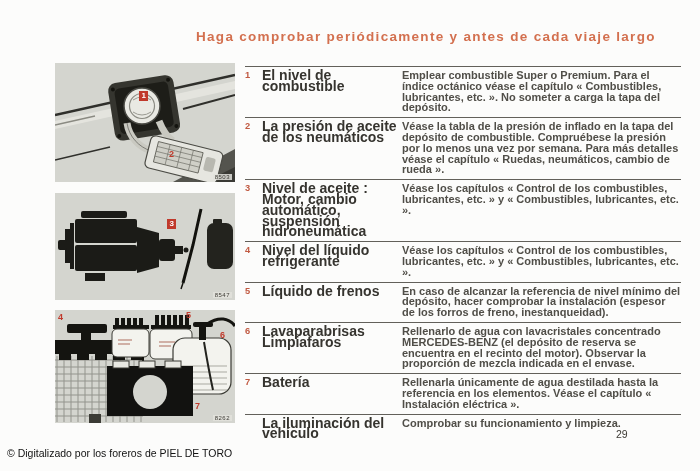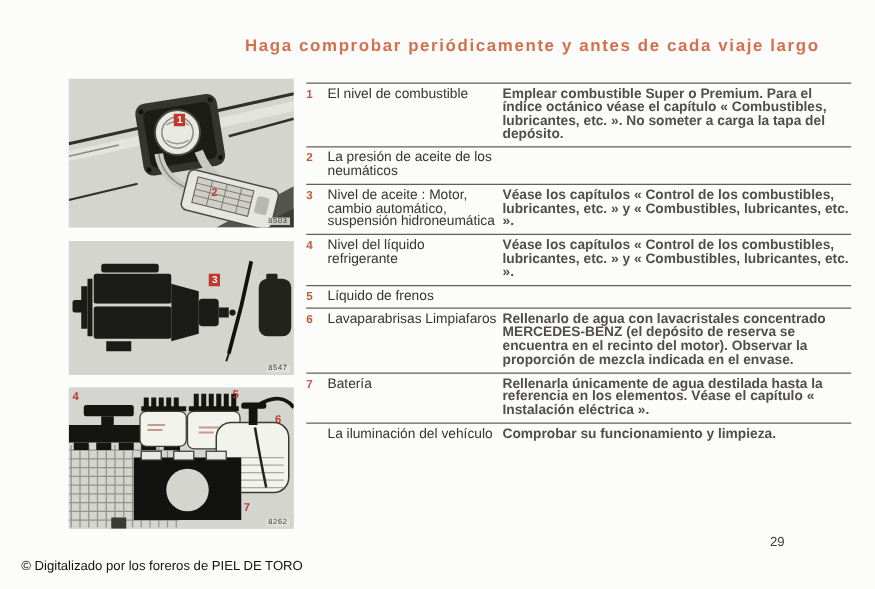--- a/index.html
+++ b/index.html
@@ -11,35 +11,35 @@
   .page-title{
     position:absolute;left:196px;top:29px;
     font-size:13.5px;font-weight:bold;letter-spacing:1.3px;
     color:#d3704f;white-space:nowrap;
   }
   
   .table{position:absolute;left:245px;top:66px;width:436px;}
   .row{display:flex;align-items:flex-start;border-top:1px solid #62605a;padding:3px 0 4px;}
   .num{flex:0 0 17px;font-size:9.3px;font-weight:bold;color:#c15a42;line-height:10.8px;}
   .label{flex:0 0 140px;box-sizing:border-box;padding-right:4px;
-         font-size:11px;font-weight:normal;color:#36342f;line-height:10.8px;}
+         font-size:14px;font-weight:bold;color:#36342f;line-height:10.8px;}
   .desc{flex:1;font-size:11px;color:#504e48;line-height:10.8px;font-weight:bold;}
   
   .fig{position:absolute;left:55px;width:180px;background:#d4d5cf;}
   #fig1{top:63px;height:119px;}
   #fig2{top:193px;height:107px;}
   #fig3{top:310px;height:113px;}
   .fig svg{position:absolute;left:0;top:0;display:block;}
   .chip{position:absolute;background:#c0392b;color:#fff;font-size:8px;font-weight:bold;
         line-height:10px;padding:0 2.5px;}
   .rednum{position:absolute;color:#c0392b;font-size:9px;font-weight:bold;line-height:9px;}
   .figref{position:absolute;right:3px;bottom:2px;font-size:6px;color:#3c3a34;
           background:rgba(226,226,220,0.85);padding:0 2px;letter-spacing:0.5px;}
   .page-number{position:absolute;left:616px;top:428px;font-size:10.5px;color:#3c3a34;}
-  .watermark{position:absolute;left:17px;top:447px;font-size:10.5px;color:#121212;}
+  .watermark{position:absolute;left:7px;top:447px;font-size:10.5px;color:#121212;}
 </style>
 </head>
 <body>
 
 <div class="page-title">Haga comprobar periódicamente y antes de cada viaje largo</div>
 
 <div class="fig" id="fig1">
   <svg width="180" height="119" viewBox="0 0 180 119">
     <rect width="180" height="119" fill="#d4d5cf"></rect>
     <polygon points="0,58 180,18 180,26 0,66" fill="#e4e4de"></polygon>
@@ -161,34 +161,36 @@
 
 <div class="table">
   <div class="row">
     <span class="num">1</span>
     <div class="label">El nivel de combustible</div>
     <div class="desc">Emplear combustible Super o Premium. Para el índice octánico véase el capítulo « Combustibles, lubricantes, etc. ». No someter a carga la tapa del depósito.</div>
   </div>
   <div class="row">
     <span class="num">2</span>
     <div class="label">La presión de aceite de los neumáticos</div>
+    <div class="desc">Véase la tabla de la presión de inflado en la tapa del depósito de combustible. Compruébese la presión por lo menos una vez por semana. Para más detalles véase el capítulo « Ruedas, neumáticos, cambio de rueda ».</div>
   </div>
   <div class="row">
     <span class="num">3</span>
     <div class="label">Nivel de aceite : Motor, cambio automático, suspensión hidroneumática</div>
     <div class="desc">Véase los capítulos « Control de los combustibles, lubricantes, etc. » y « Combustibles, lubricantes, etc. ».</div>
   </div>
   <div class="row">
     <span class="num">4</span>
     <div class="label">Nivel del líquido refrigerante</div>
     <div class="desc">Véase los capítulos « Control de los combustibles, lubricantes, etc. » y « Combustibles, lubricantes, etc. ».</div>
   </div>
   <div class="row">
     <span class="num">5</span>
     <div class="label">Líquido de frenos</div>
+    <div class="desc">En caso de alcanzar la referencia de nivel mínimo del depósito, hacer comprobar la instalación (espesor de los forros de freno, inestanqueidad).</div>
   </div>
   <div class="row">
     <span class="num">6</span>
     <div class="label">Lavaparabrisas Limpiafaros</div>
     <div class="desc">Rellenarlo de agua con lavacristales concentrado MERCEDES-BENZ (el depósito de reserva se encuentra en el recinto del motor). Observar la proporción de mezcla indicada en el envase.</div>
   </div>
   <div class="row">
     <span class="num">7</span>
     <div class="label">Batería</div>
     <div class="desc">Rellenarla únicamente de agua destilada hasta la referencia en los elementos. Véase el capítulo « Instalación eléctrica ».</div>

